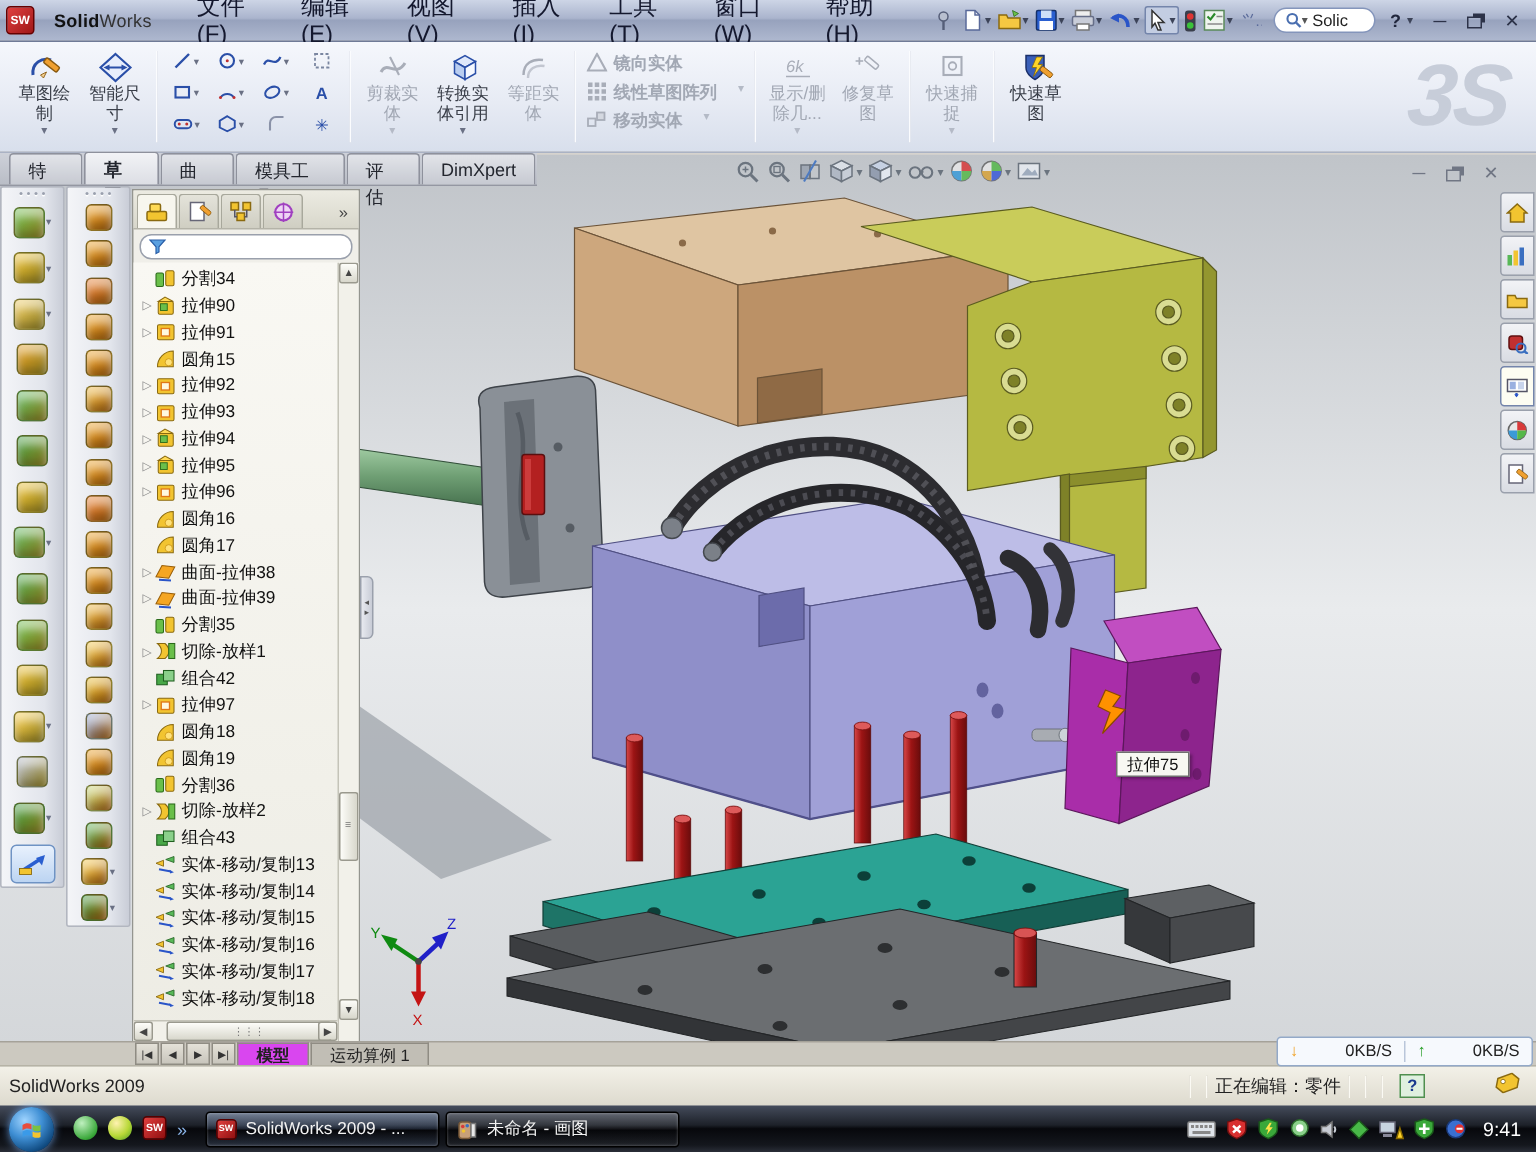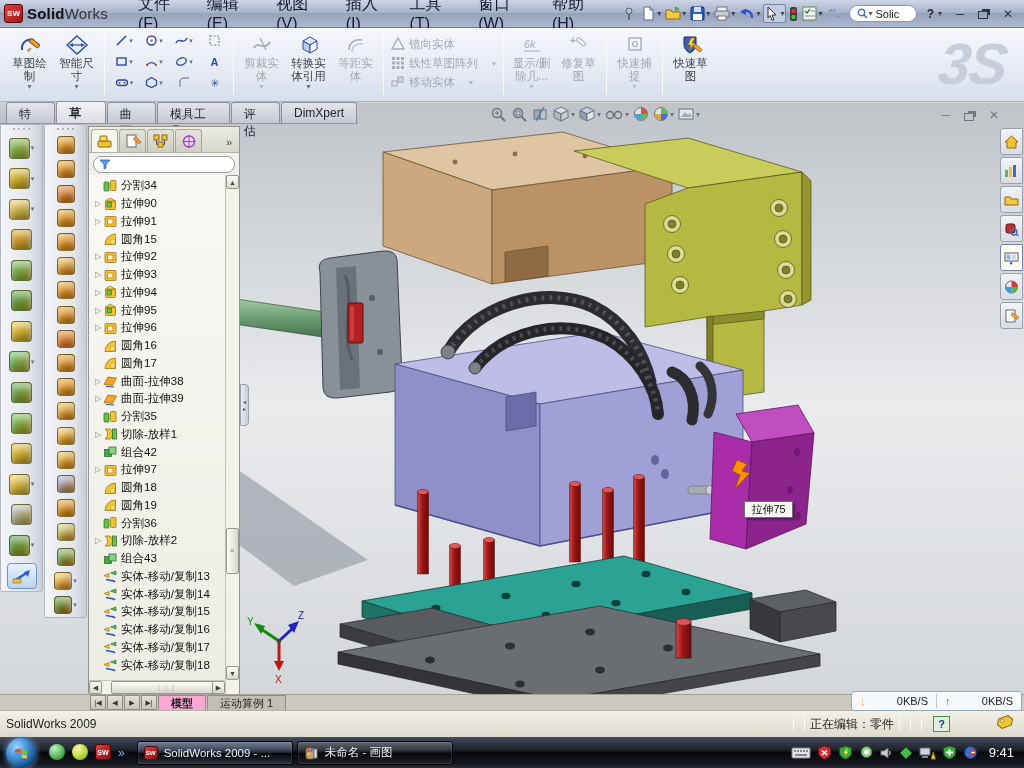--- a/index.html
+++ b/index.html
@@ -6,21 +6,21 @@
   html,body { width:1024px; height:768px; overflow:hidden; font-family:"Liberation Sans","DejaVu Sans",sans-serif; }
   #win { position:relative; width:1024px; height:768px; background:#d6d3ce; overflow:hidden; }
 
   
   #titlebar { position:absolute; left:0; top:0; width:1024px; height:28px;
     background:linear-gradient(180deg,#cdd5e6 0%,#aab4cd 45%,#97a2bd 50%,#aeb8cf 100%);
     display:flex; align-items:center; border-bottom:1px solid #6f7a96; }
   .swlogo { display:flex; align-items:center; padding:0 6px 0 4px; }
   .swcube { width:19px; height:19px; background:linear-gradient(135deg,#e04040,#a01818); border:1px solid #600; border-radius:3px;
     color:#fff; font-size:8px; font-weight:bold; display:flex; align-items:center; justify-content:center; }
-  .swname { font-size:15px; margin-left:4px; color:#111; letter-spacing:.2px; }
+  .swname { font-size:12px; margin-left:13px; color:#111; letter-spacing:.2px; }
   .swname b { font-weight:bold; } .swname span { font-weight:normal; color:#333; }
   #menus { display:flex; margin-left:14px; }
   .menu-item { font-size:16px; color:#14182e; padding:3px 10px; cursor:default; }
   #tb-icons { display:flex; align-items:center; margin-left:8px; }
   .tbi { display:flex; align-items:center; margin:0 1px; padding:1px; border-radius:2px; }
   .tbi svg { display:block; }
   .tbi .dd { font-size:8px; color:#3c4358; margin-left:1px; }
   .tbi.pressed { background:#c3cde2; border:1px solid #7485ab; }
   #searchbox { display:flex; align-items:center; background:#fff; border:1px solid #8495bb; border-radius:9px;
     height:17px; padding:0 7px; margin-left:6px; width:70px; }
@@ -40,21 +40,21 @@
   .rbtn .ricon { height:24px; display:flex; align-items:center; justify-content:center;text-align:right; }
   .rbtn .rlabel { font-size:11.5px; line-height:12.5px; text-align:center; color:#3a3f49; width:44px; }
   .rbtn.dis .rlabel { color:#a2a8b4; }
   .rbtn .rdrop { font-size:8px; color:#6a7084; height:9px; }
   .rbtn.dis .rdrop { color:#b4bac6; }
   #sketch-grid { display:grid; grid-template-columns:repeat(4,30px); grid-template-rows:repeat(3,21px); align-content:center; margin-top:2px;}
   .sg { display:flex; align-items:center; justify-content:center; }
   .sg svg { display:block; }
   .sg .dd { font-size:7px; color:#6a7084; margin-left:1px; }
   .rstack { display:flex; flex-direction:column; justify-content:center; height:66px; }
-  .rrow { display:flex; align-items:center; height:19px; padding:0 3px; }
+  .rrow { display:flex; align-items:flex-start; height:19px; padding:0 3px;font-weight:bold; }
   .rrow .rlabel2 { font-size:11.5px; color:#a2a8b4; margin-left:4px; white-space:nowrap; }
   .rrow .dd { font-size:8px; color:#b4bac6; margin-left:14px; }
   #rwatermark { position:absolute; right:18px; top:2px; font-size:58px; font-weight:bold; font-style:italic;
     color:#c7cdd9; transform:skewX(-6deg); letter-spacing:-2px; }
 
   
   #tabstrip { position:absolute; left:0; top:102px; width:358px; height:22px;
     background:linear-gradient(180deg,#ced1d9,#b9bdc6); border-bottom:1px solid #9497a2;
     display:flex; align-items:flex-end; padding-left:6px; }
   .ctab { font-size:12px; color:#23262e; padding:3px 12px 3px; margin-right:1px; border:1px solid #8e919c; border-bottom:none;
@@ -123,21 +123,21 @@
     border:1px solid #9aa0ac; border-radius:0 4px 4px 0; display:flex; flex-direction:column; align-items:center; justify-content:center; font-size:6px; color:#555; }
 
   
   #doctabs { position:absolute; left:0; top:694px; width:1024px; height:16px; background:#ccc9c0; border-top:1px solid #a5a299;
     display:flex; align-items:stretch; }
   .navbtn { width:16px; border:1px solid #8f8c83; background:linear-gradient(180deg,#e4e1d8,#c8c5bc); font-size:7px; color:#333;
     display:flex; align-items:center; justify-content:center; margin-right:1px; }
   #navgrp { display:flex; margin-left:90px; }
   .dtab { font-size:11px; padding:0 12px; display:flex; align-items:center; border:1px solid #8f8c83; border-bottom:none; margin-right:1px;
     background:#c1beb5; color:#222; }
-  .dtab.active { background:#f9a8d4; font-weight:bold; }
+  .dtab.active { background:#d946ef; font-weight:bold; }
 
   
   #netwidget { position:absolute; left:851px; top:691px; width:171px; height:20px; background:#f6f9fd;
     border:1px solid #93a9c8; border-radius:3px; display:flex; align-items:center; font-size:11px; color:#222; z-index:5; }
   #netwidget .cell { flex:1; display:flex; align-items:center; justify-content:space-between; padding:0 8px; }
   #netwidget .div { width:1px; height:14px; background:#b9c6da; }
   .arr-down { color:#f0a020; font-weight:bold; } .arr-up { color:#2aa02a; font-weight:bold; }
 
   
   #statusbar { position:absolute; left:0; top:710px; width:1024px; height:27px;

